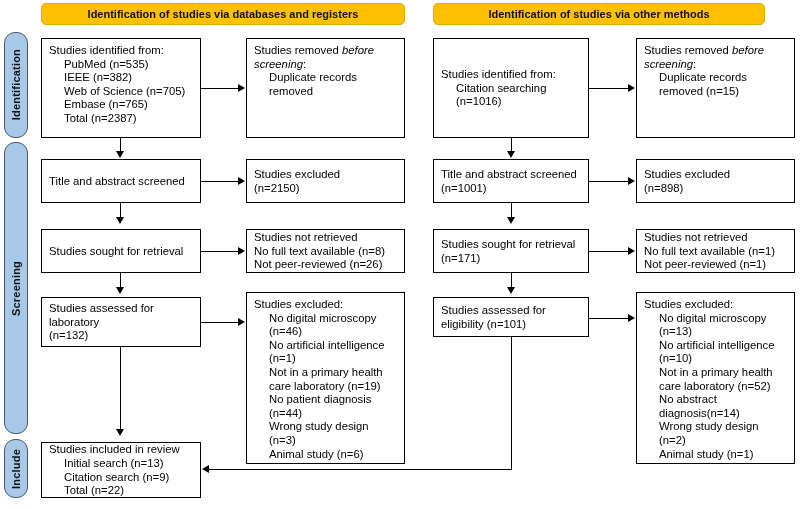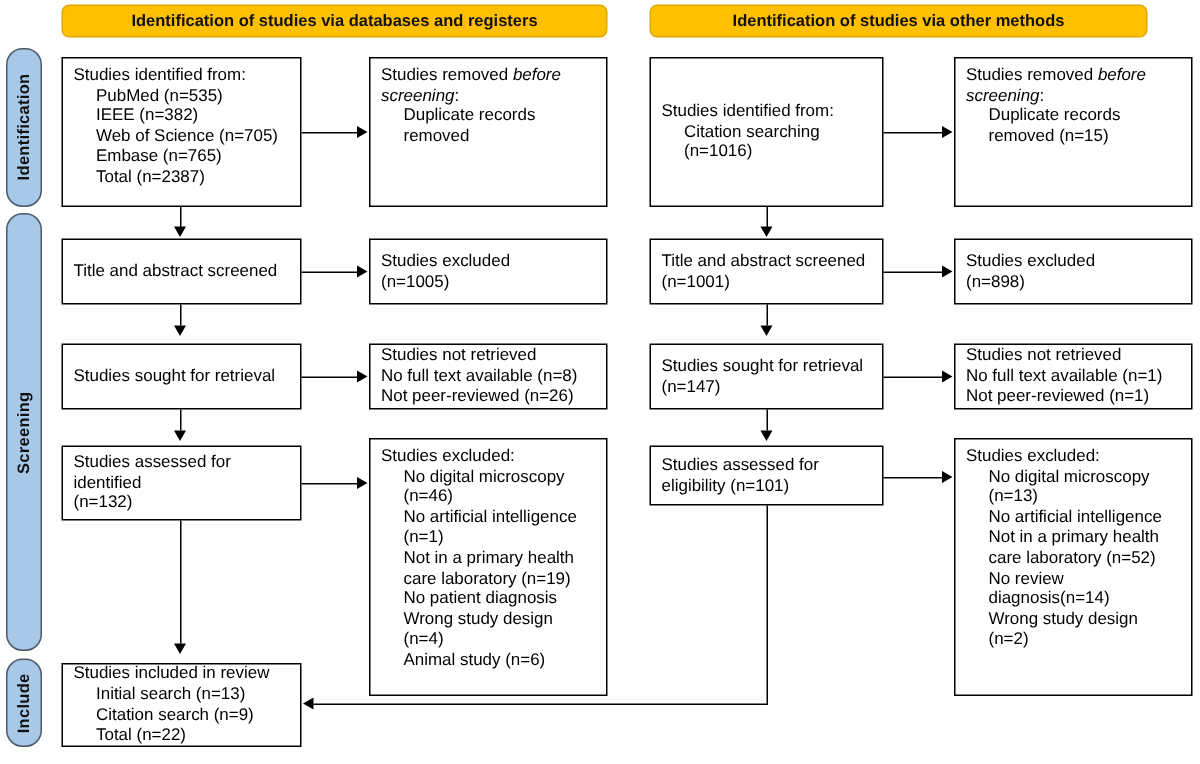--- a/index.html
+++ b/index.html
@@ -116,50 +116,51 @@
       <div class="ln ind">Duplicate records</div>
       <div class="ln ind">removed</div>
     </div>
 
   <div class="box vcenter" style="left:41px;top:159px;width:160px;height:44px;">
       <div class="ln">Title and abstract screened</div>
     </div>
 
   <div class="box vcenter" style="left:246px;top:159px;width:159px;height:44px;">
       <div class="ln">Studies excluded</div>
-      <div class="ln">(n=1005)</div>
+      <div class="ln">(n=2150)</div>
     </div>
 
   <div class="box vcenter" style="left:41px;top:229px;width:160px;height:44px;">
       <div class="ln">Studies sought for retrieval</div>
     </div>
 
   <div class="box vcenter" style="left:246px;top:229px;width:159px;height:44px;">
       <div class="ln">Studies not retrieved</div>
       <div class="ln">No full text available (n=8)</div>
       <div class="ln">Not peer-reviewed (n=26)</div>
     </div>
 
   <div class="box vcenter" style="left:41px;top:297px;width:160px;height:50px;">
       <div class="ln">Studies assessed for</div>
-      <div class="ln">identified</div>
+      <div class="ln">laboratory</div>
       <div class="ln">(n=132)</div>
     </div>
 
   <div class="box" style="left:246px;top:292px;width:159px;height:172px;">
       <div class="ln">Studies excluded:</div>
       <div class="ln ind">No digital microscopy</div>
       <div class="ln ind">(n=46)</div>
       <div class="ln ind">No artificial intelligence</div>
       <div class="ln ind">(n=1)</div>
       <div class="ln ind">Not in a primary health</div>
       <div class="ln ind">care laboratory (n=19)</div>
       <div class="ln ind">No patient diagnosis</div>
+      <div class="ln ind">(n=44)</div>
       <div class="ln ind">Wrong study design</div>
-      <div class="ln ind">(n=4)</div>
+      <div class="ln ind">(n=3)</div>
       <div class="ln ind">Animal study (n=6)</div>
     </div>
 
   <div class="box vcenter" style="left:41px;top:442px;width:160px;height:56px;">
       <div class="ln">Studies included in review</div>
       <div class="ln ind">Initial search (n=13)</div>
       <div class="ln ind">Citation search (n=9)</div>
       <div class="ln ind">Total (n=22)</div>
     </div>
 
@@ -181,45 +182,47 @@
       <div class="ln">(n=1001)</div>
     </div>
 
   <div class="box vcenter" style="left:636px;top:159px;width:159px;height:44px;">
       <div class="ln">Studies excluded</div>
       <div class="ln">(n=898)</div>
     </div>
 
   <div class="box vcenter" style="left:433px;top:229px;width:156px;height:44px;">
       <div class="ln">Studies sought for retrieval</div>
-      <div class="ln">(n=147)</div>
+      <div class="ln">(n=171)</div>
     </div>
 
   <div class="box vcenter" style="left:636px;top:229px;width:159px;height:44px;">
       <div class="ln">Studies not retrieved</div>
       <div class="ln">No full text available (n=1)</div>
       <div class="ln">Not peer-reviewed (n=1)</div>
     </div>
 
   <div class="box vcenter" style="left:433px;top:297px;width:156px;height:40px;">
       <div class="ln">Studies assessed for</div>
       <div class="ln">eligibility (n=101)</div>
     </div>
 
   <div class="box" style="left:636px;top:292px;width:159px;height:172px;">
       <div class="ln">Studies excluded:</div>
       <div class="ln ind">No digital microscopy</div>
       <div class="ln ind">(n=13)</div>
       <div class="ln ind">No artificial intelligence</div>
+      <div class="ln ind">(n=10)</div>
       <div class="ln ind">Not in a primary health</div>
       <div class="ln ind">care laboratory (n=52)</div>
-      <div class="ln ind">No review</div>
+      <div class="ln ind">No abstract</div>
       <div class="ln ind">diagnosis(n=14)</div>
       <div class="ln ind">Wrong study design</div>
       <div class="ln ind">(n=2)</div>
+      <div class="ln ind">Animal study (n=1)</div>
     </div>
 
   <div class="ln-h" style="left:201px;top:88px;width:38px;"></div>
   <div class="arrow right" style="left:238px;top:84px;"></div>
 
   <div class="ln-v" style="left:120px;top:138px;height:14px;"></div>
   <div class="arrow down" style="left:116px;top:151px;"></div>
 
   <div class="ln-h" style="left:201px;top:181px;width:38px;"></div>
   <div class="arrow right" style="left:238px;top:177px;"></div>

